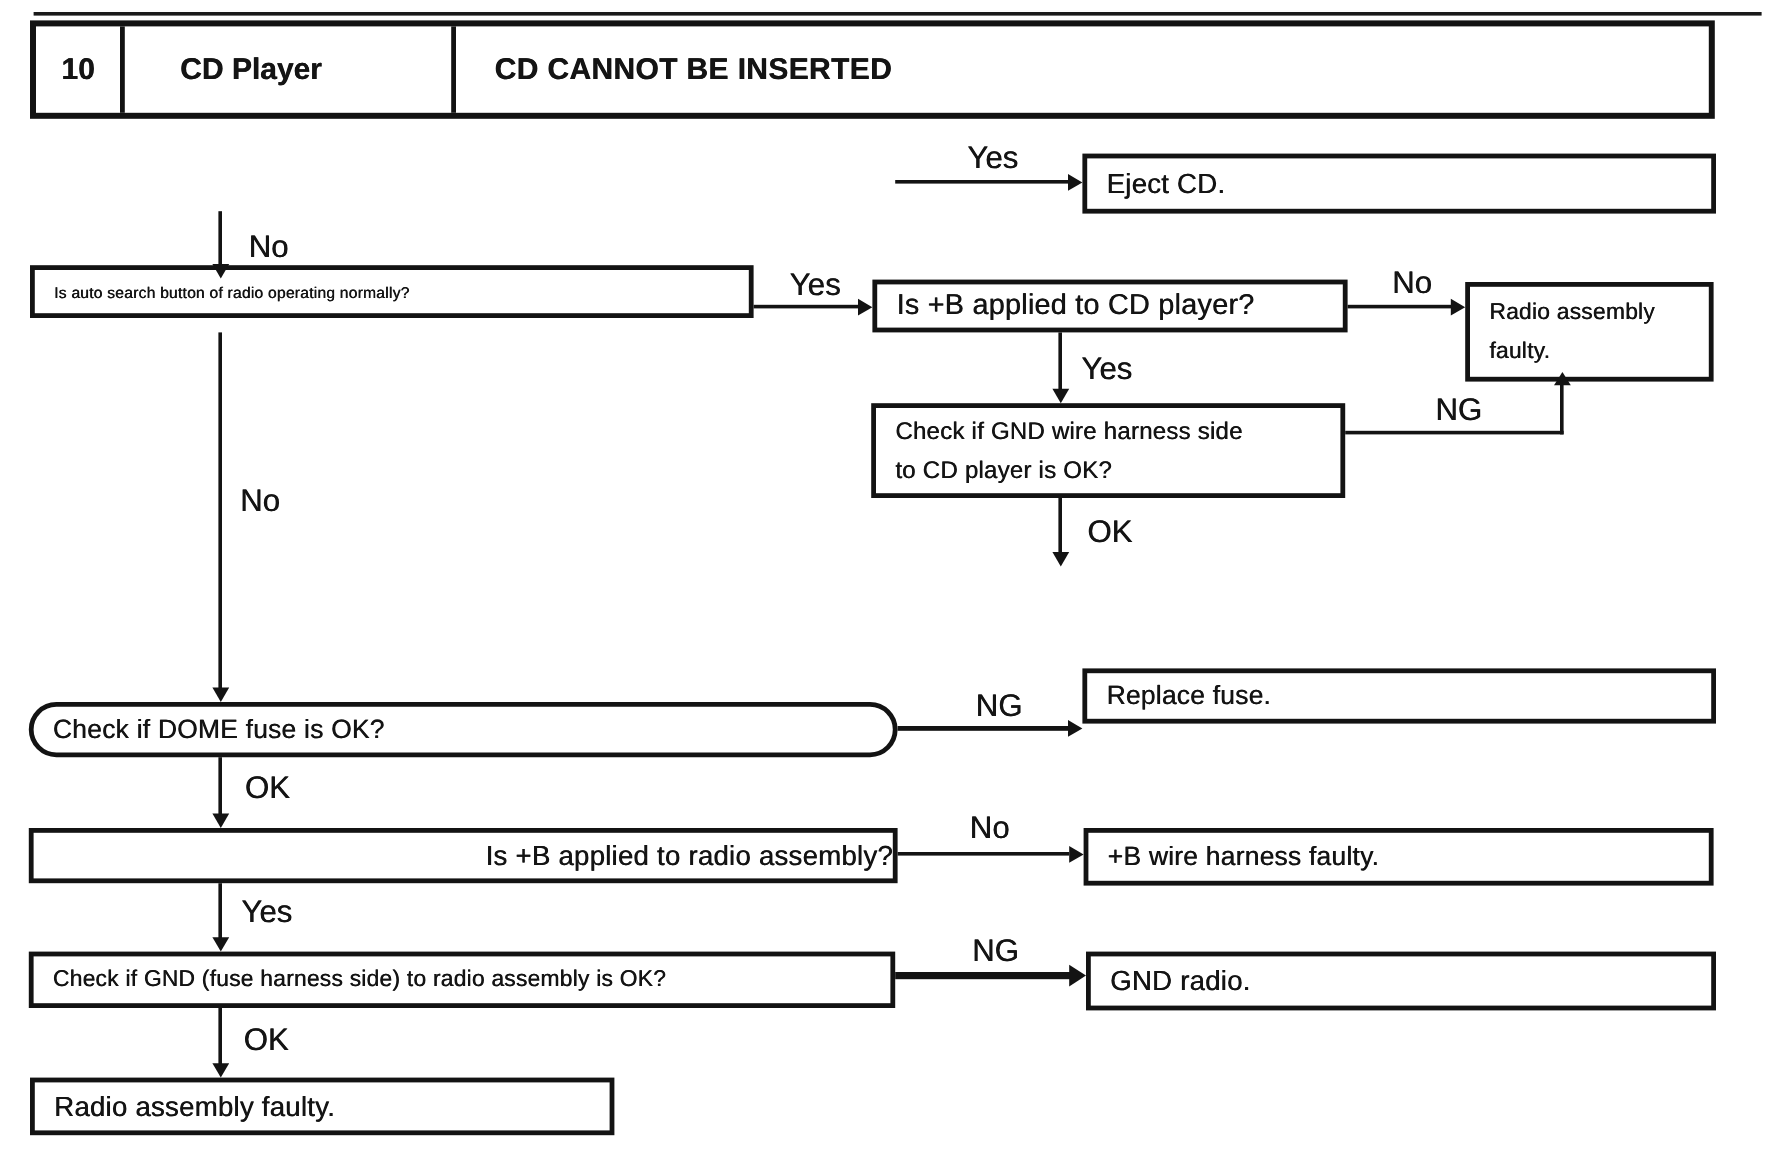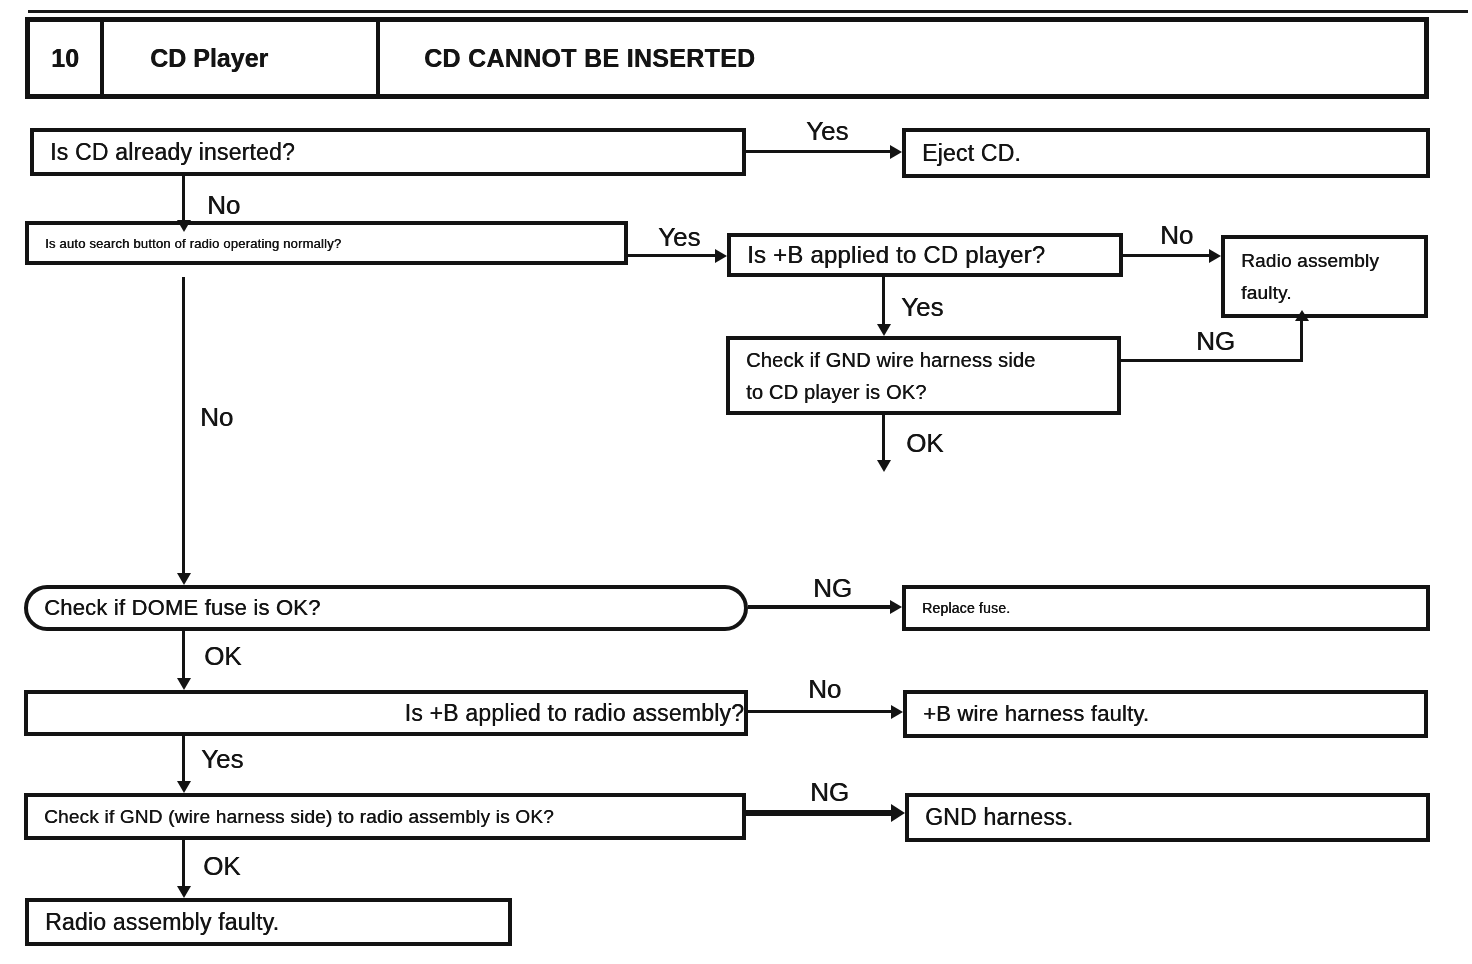--- a/index.html
+++ b/index.html
@@ -6,34 +6,34 @@
   .page{position:relative;width:1472px;height:964px;background:#ffffff;overflow:hidden;
         font-family:"Liberation Sans", sans-serif;color:#141414;}
   .top-rule{position:absolute;left:28px;top:10px;width:1440px;height:3px;background:#1a1a1a;}
   
   .header{position:absolute;left:25px;top:17px;width:1404px;height:82px;border:5px solid #121212;
           display:flex;box-sizing:border-box;background:#fff;}
   .h-cell{display:flex;align-items:center;font-weight:700;font-size:25px;box-sizing:border-box;
           text-shadow:0.4px 0 0 currentColor;}
   .h-num{width:74px;justify-content:center;border-right:4px solid #121212;}
   .h-comp{width:276px;padding-left:46px;border-right:4px solid #121212;}
-  .h-symptom{flex:1;padding-left:44px;letter-spacing:0.3px;}
+  .h-symptom{flex:1;padding-left:32px;letter-spacing:0.3px;}
   
   .node{position:absolute;box-sizing:border-box;border:4px solid #131313;background:#fff;
         display:flex;align-items:center;padding-left:16px;}
   .node-text{white-space:pre-line;text-shadow:0.4px 0 0 currentColor;letter-spacing:0.2px;}
   #nA{left:30px;top:128px;width:716px;height:48px;font-size:23px;}
   #nB{left:902px;top:128px;width:528px;height:50px;font-size:23px;}
   #nC{left:25px;top:221px;width:603px;height:44px;font-size:13px;}
   #nD{left:727px;top:233px;width:396px;height:44px;font-size:24px;}
   #nE{left:1221px;top:235px;width:207px;height:83px;font-size:19px;line-height:1.65;}
   #nF{left:726px;top:336px;width:395px;height:79px;font-size:20px;line-height:1.6;}
   #nN{left:727px;top:472px;width:395px;height:46px;font-size:23px;}
   #nG{left:24px;top:585px;width:724px;height:46px;font-size:22px;border-radius:23px;}
-  #nH{left:902px;top:585px;width:528px;height:46px;font-size:14px;}
+  #nH{left:902px;top:557px;width:528px;height:46px;font-size:22px;}
   #nI{left:24px;top:690px;width:724px;height:46px;font-size:23px;justify-content:flex-end;}
   #nJ{left:903px;top:690px;width:525px;height:48px;font-size:22px;}
   #nK{left:24px;top:793px;width:722px;height:47px;font-size:19px;}
   #nL{left:905px;top:793px;width:525px;height:49px;font-size:23px;}
   #nM{left:25px;top:898px;width:487px;height:48px;font-size:23px;}
   
   .line{position:absolute;background:#131313;}
   .ah-r{position:absolute;width:0;height:0;border-top:7px solid transparent;
         border-bottom:7px solid transparent;border-left:12px solid #131313;}
   .ah-rb{position:absolute;width:0;height:0;border-top:9px solid transparent;
@@ -51,23 +51,20 @@
 <div class="page">
 
   <div class="top-rule"></div>
 
   <div class="header">
     <div class="h-cell h-num">10</div>
     <div class="h-cell h-comp">CD Player</div>
     <div class="h-cell h-symptom">CD CANNOT BE INSERTED</div>
   </div>
 
-  <div class="node" id="nA">
-    <span class="node-text">Is CD already inserted?</span>
-  </div>
   <div class="node" id="nB">
     <span class="node-text">Eject CD.</span>
   </div>
   <div class="node" id="nC">
     <span class="node-text">Is auto search button of radio operating normally?</span>
   </div>
   <div class="node" id="nD">
     <span class="node-text">Is +B applied to CD player?</span>
   </div>
   <div class="node" id="nE">
@@ -84,24 +81,24 @@
   <div class="node" id="nH">
     <span class="node-text">Replace fuse.</span>
   </div>
   <div class="node" id="nI">
     <span class="node-text">Is +B applied to radio assembly?</span>
   </div>
   <div class="node" id="nJ">
     <span class="node-text">+B wire harness faulty.</span>
   </div>
   <div class="node" id="nK">
-    <span class="node-text">Check if GND (wire harness side) to radio assembly is OK?</span>
+    <span class="node-text">Check if GND (fuse harness side) to radio assembly is OK?</span>
   </div>
   <div class="node" id="nL">
-    <span class="node-text">GND harness.</span>
+    <span class="node-text">GND radio.</span>
   </div>
   <div class="node" id="nM">
     <span class="node-text">Radio assembly faulty.</span>
   </div>
 
   <div>
     <div class="line" style="left:746px;top:150px;width:144px;height:3px;"></div>
     <div class="ah-r" style="left:890px;top:145px;"></div>
   </div>
   <div>

